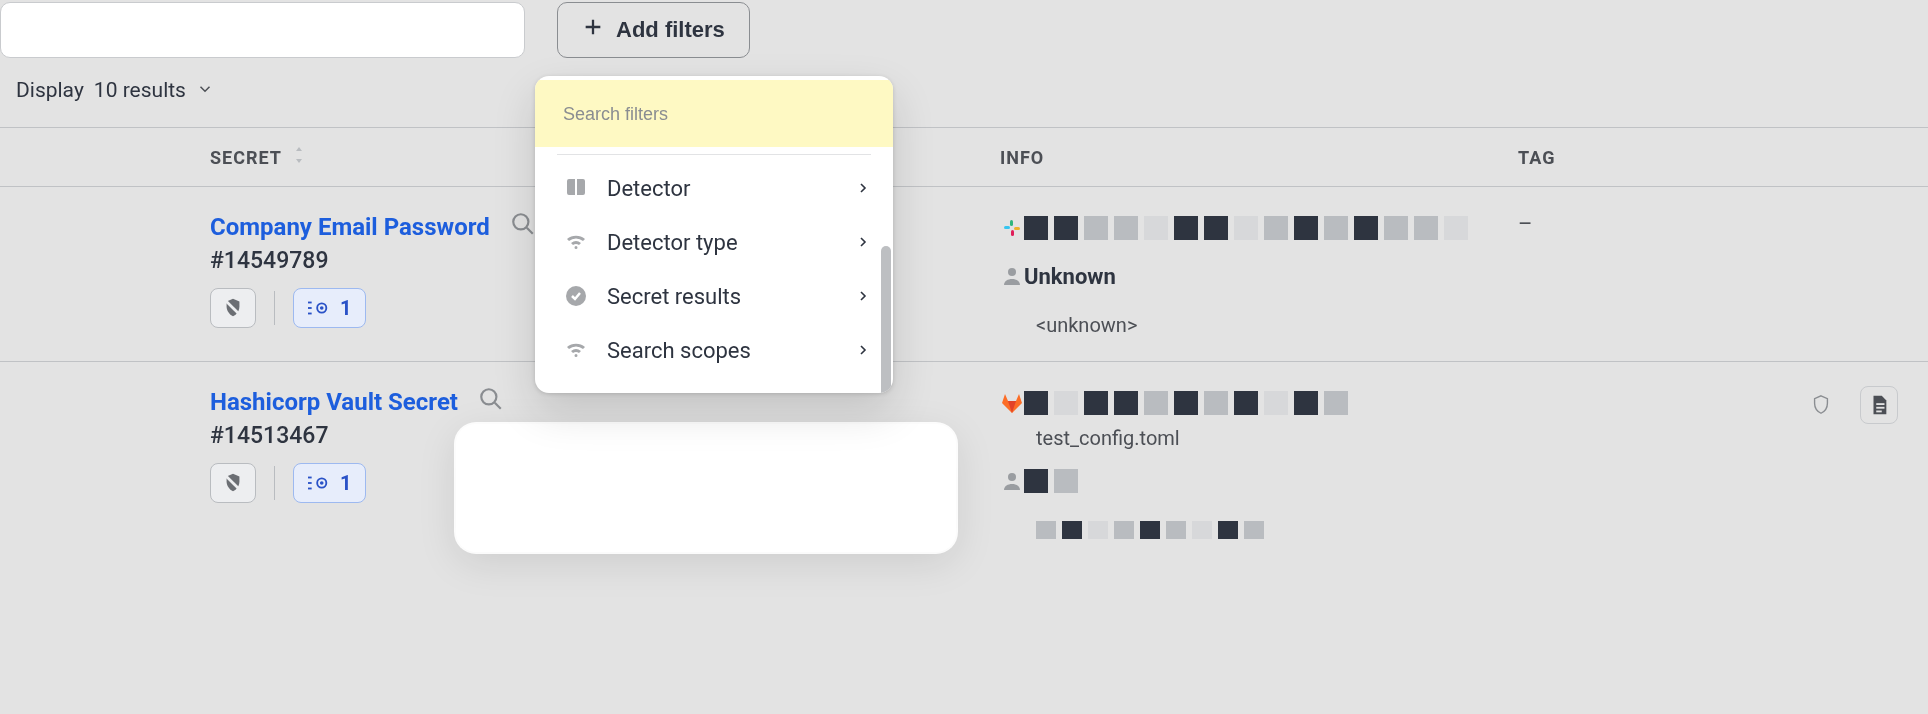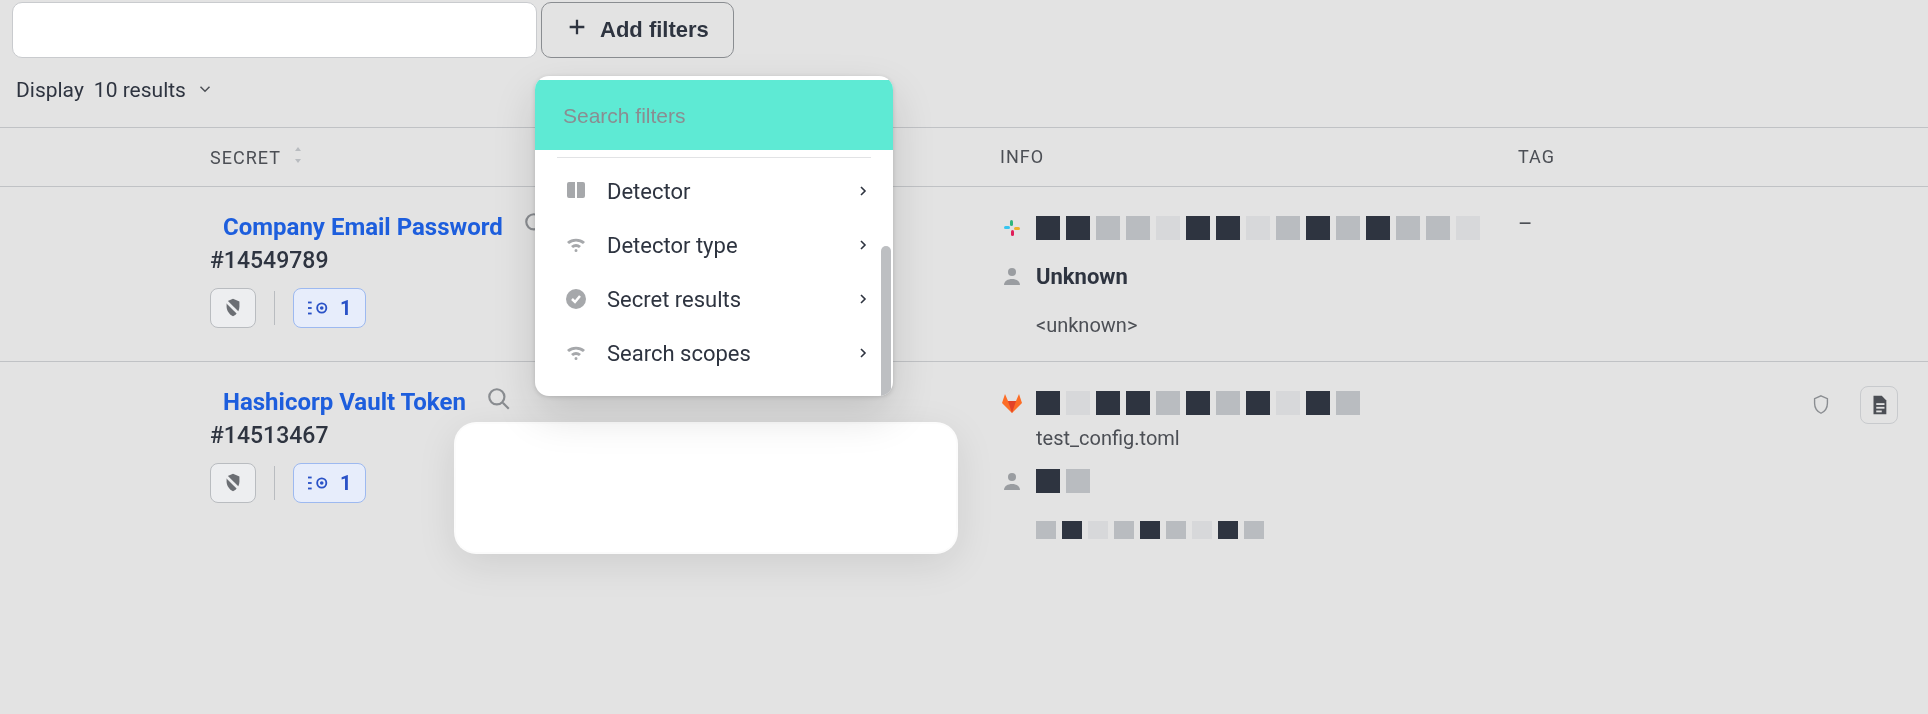--- a/index.html
+++ b/index.html
@@ -10,23 +10,22 @@
     width: 1928px;
     height: 714px;
     overflow: hidden;
     position: relative;
   }
 
   
   .top-row {
     display: flex;
     align-items: center;
-    gap: 0;
+    gap: 28px;
     padding: 2px 0 18px 0;
-    margin-left: 12px;
   }
   .field-box {
     width: 525px;
     height: 56px;
     margin-right: 4px;
     background: #fff;
     border: 1px solid #c9cbce;
     border-radius: 10px;
   }
   .add-filters-btn {
@@ -58,26 +57,26 @@
 
   .divider-h {
     height: 1px;
     background: #c0c2c5;
     width: 100%;
   }
 
   
   .headers {
     display: flex;
-    align-items: flex-start;
+    align-items: center;
     padding: 18px 0 18px 0;
     font-size: 18px;
     letter-spacing: 1px;
     color: #4c4f55;
-    font-weight: 400;
+    font-weight: 700;
   }
   .col-left-spacer { width: 210px; }
   .col-secret { width: 790px; display:flex; align-items:center; gap:10px; }
   .col-info   { width: 518px; }
   .col-tag    { width: 120px; }
   .sort-icon svg { width: 14px; height: 18px; }
 
   
   .row {
     display: flex;
@@ -87,21 +86,20 @@
     position: relative;
   }
   .secret-cell { width: 790px; }
   .secret-title {
     display: inline-flex;
     align-items: center;
     gap: 20px;
     font-size: 24px;
     font-weight: 700;
     color: #1d5edd;
-    margin-left: 13px;
   }
   .mag-icon svg { width: 26px; height: 26px; stroke: #8a8d91; stroke-width: 2; }
   .secret-id {
     font-size: 23px;
     color: #2e3440;
     margin-top: 4px;
     font-weight: 500;
   }
   .badge-row {
     display: flex;
@@ -126,21 +124,21 @@
     border-radius: 8px;
     color: #2a52c7;
     font-weight: 700;
     font-size: 20px;
   }
   .count-badge svg { width:22px; height:18px; }
   .vsep { width:1px; height:34px; background:#b9bcc0; }
 
   .info-cell { width: 518px; }
   .info-line {
-    display:flex; align-items:center; gap:12px;
+    display:flex; align-items:center; 
     height: 34px;
   }
   .info-label { font-size: 22px; font-weight: 700; color:#2e3440; }
   .info-sub   { font-size: 20px; color:#4c4f55; margin-left: 36px; margin-top:20px; }
   .info-glyph { width:24px; height:24px; display:inline-flex; align-items:center; justify-content:center; }
   .info-glyph svg { width:24px; height:24px; }
 
   .redact {
     display:inline-flex; height:24px; align-items:center; gap:6px;
   }
@@ -178,24 +176,24 @@
     border-radius: 14px;
     box-shadow: 0 1px 4px rgba(0,0,0,.15), 0 18px 44px rgba(0,0,0,.14);
     z-index: 20;
     overflow:hidden;
     padding-top: 4px;
   }
   .filter-search {
     width: 100%;
     border: none;
     outline: none;
-    font-size: 21px;
+    font-size: 18px;
     color:#6b6e73;
     padding: 24px 28px 22px 28px;
-    background:#5eead4;
+    background:#fef9c3;
   }
   .filter-search::placeholder { color:#8a8d91; }
   .filter-cut { height:8px; border-bottom:1px solid #e2e3e5; margin: 0 22px 6px 22px;}
   .filter-list { padding-bottom: 16px; }
   .filter-item {
     display:flex; align-items:center;
     gap: 18px;
     padding: 14px 28px;
     font-size: 22px;
     color:#2e3440;
@@ -354,21 +352,21 @@
     </div>
     <div class="info-sub">&lt;unknown&gt;</div>
   </div>
   <div class="tag-cell">–</div>
 </div>
 
 <div class="row">
   <div class="col-left-spacer"></div>
   <div class="secret-cell">
     <div class="secret-title">
-      <a>Hashicorp Vault Token</a>
+      <a>Hashicorp Vault Secret</a>
       <span class="mag-icon">
         <svg viewBox="0 0 24 24" fill="none">
             <circle cx="10" cy="10" r="7"></circle>
             <path d="M15.5 15.5L21 21"></path>
           </svg>
       </span>
     </div>
     <div class="secret-id">#14513467</div>
     <div class="badge-row">
       <div class="mini-badge">

